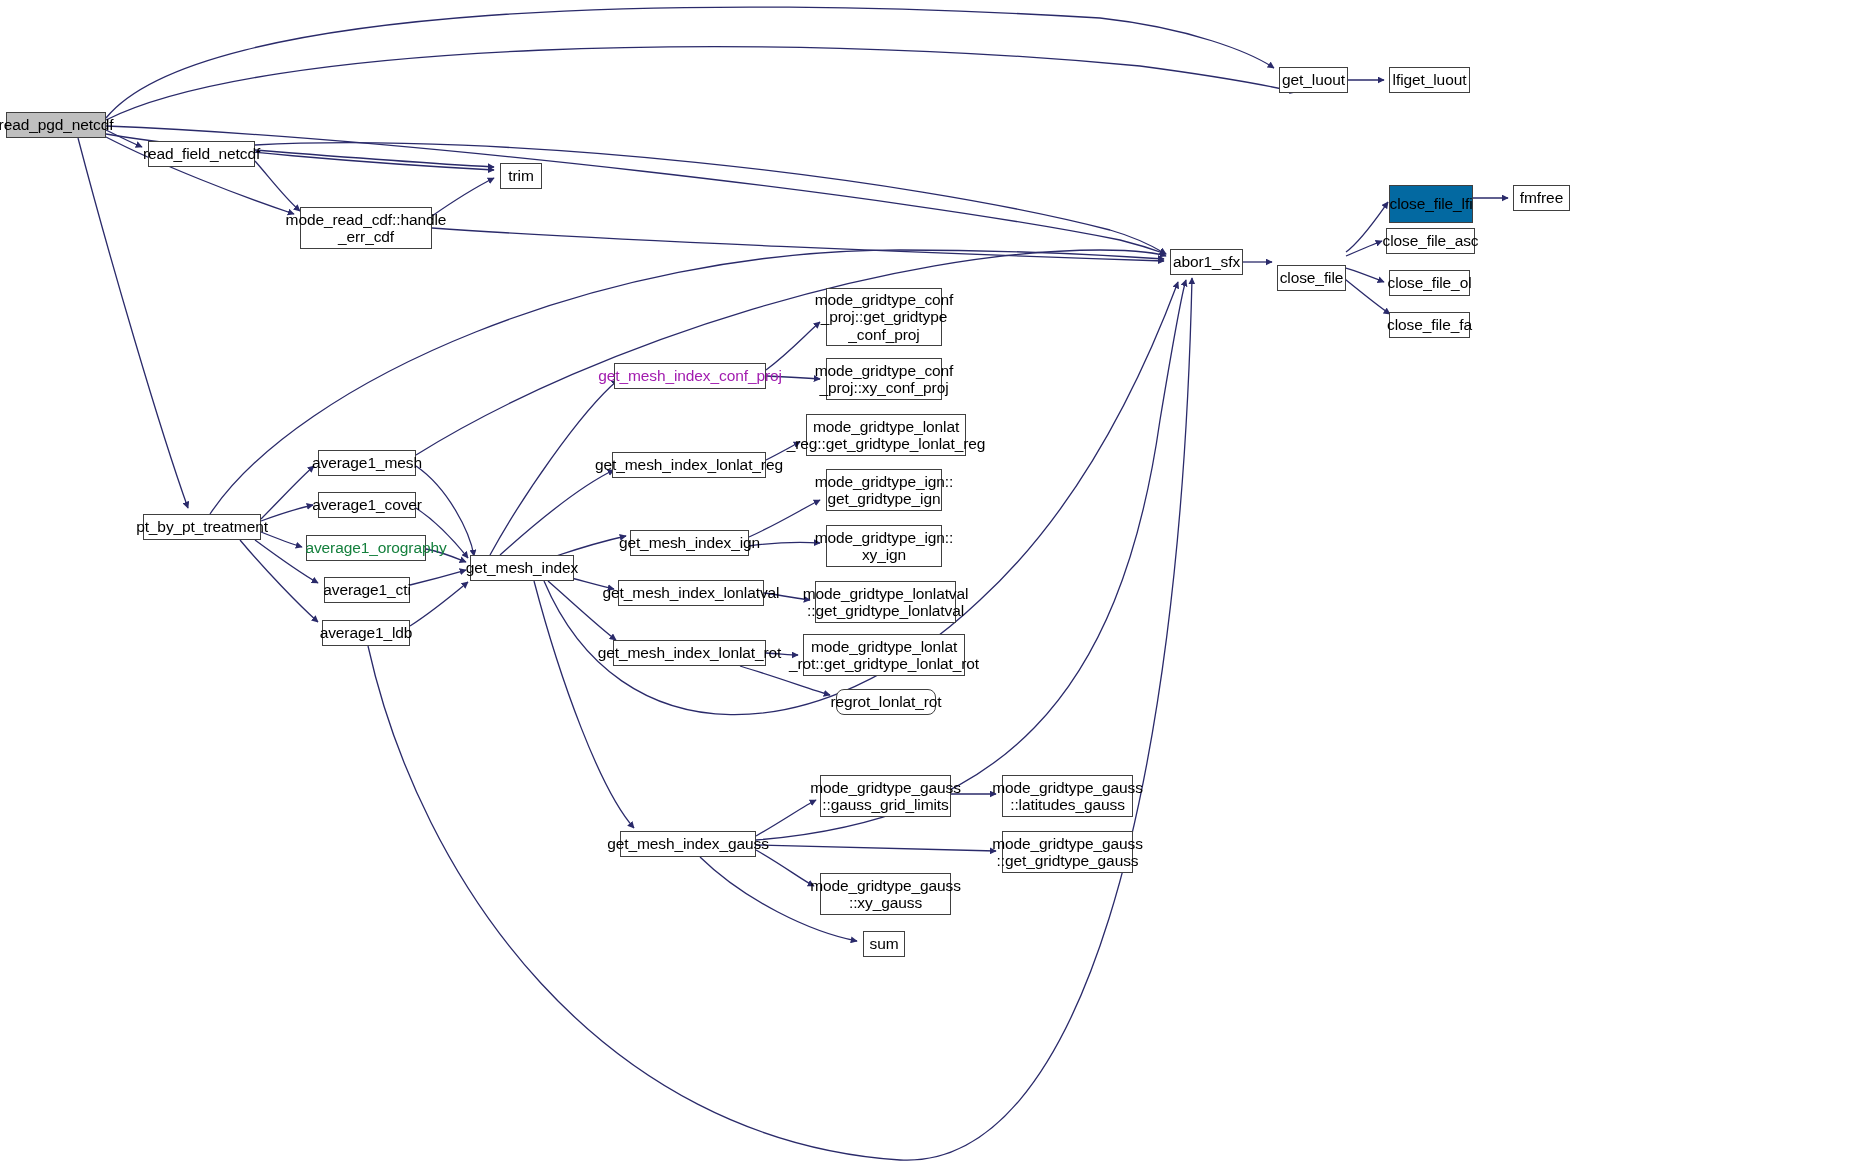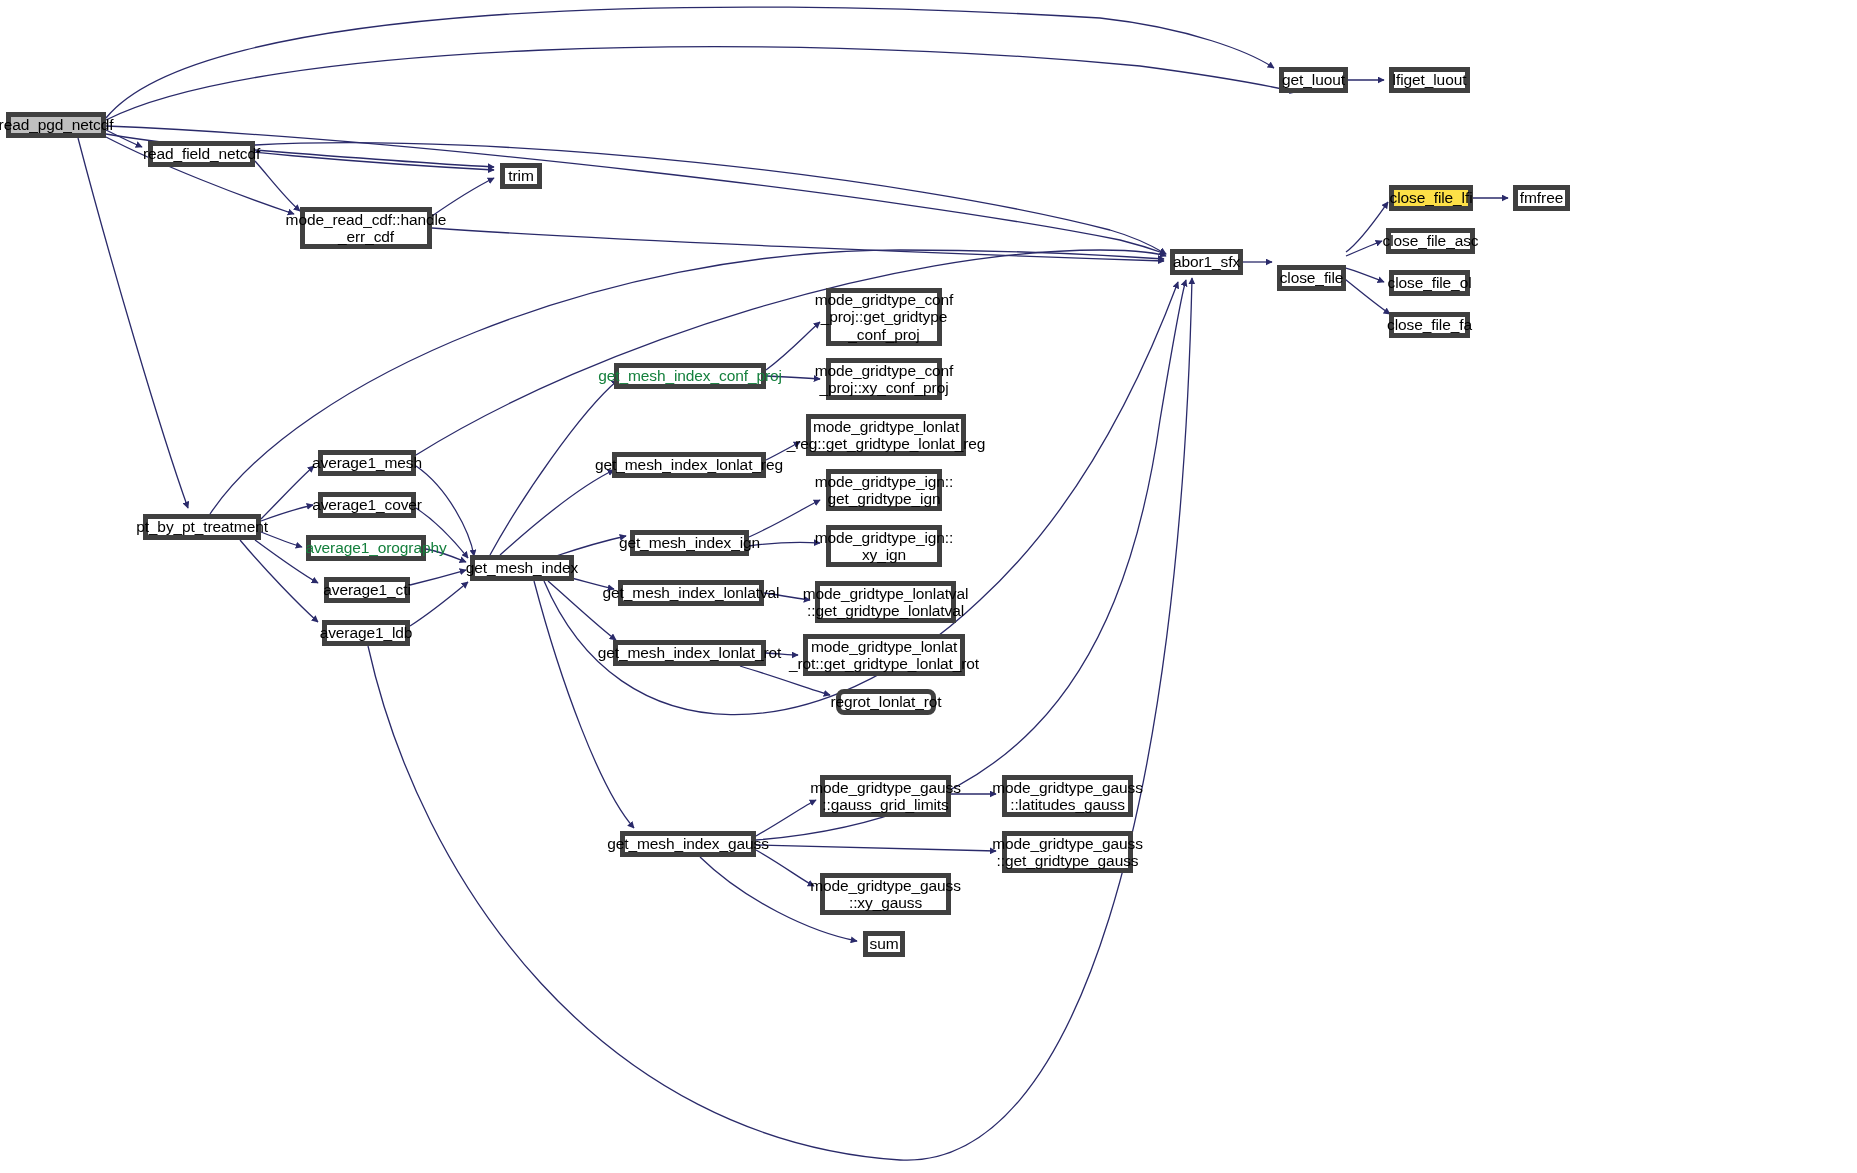--- a/index.html
+++ b/index.html
@@ -19,21 +19,21 @@
     position: absolute;
     left: 0;
     top: 0;
     width: 1857px;
     height: 1173px;
     pointer-events: none;
   }
   .node {
     position: absolute;
     box-sizing: border-box;
-    border: 5px solid #1d4ed8;
+    border: 1px solid #1d4ed8;
     background: #ffffff;
     color: #000000;
     display: flex;
     align-items: center;
     justify-content: center;
     text-align: center;
     font-size: 15.5px;
     line-height: 17.5px;
     letter-spacing: -0.1px;
     white-space: pre-line;
@@ -111,33 +111,33 @@
     </svg>
 <div class="node root" style="left: 6px; top: 112px; width: 100px; height: 26px; background: rgb(191, 191, 191); border-color: rgb(64, 64, 64); color: rgb(0, 0, 0);">read_pgd_netcdf</div>
     <div class="node" style="left: 148px; top: 141px; width: 107px; height: 26px; background: rgb(255, 255, 255); border-color: rgb(64, 64, 64); color: rgb(0, 0, 0);">read_field_netcdf</div>
     <div class="node" style="left: 480px; top: 163px; width: 42px; height: 26px; background: rgb(255, 255, 255); border-color: rgb(64, 64, 64); color: rgb(0, 0, 0); margin-left: 20px;">trim</div>
     <div class="node" style="left: 300px; top: 207px; width: 132px; height: 42px; background: rgb(255, 255, 255); border-color: rgb(64, 64, 64); color: rgb(0, 0, 0);">mode_read_cdf::handle
 _err_cdf</div>
     <div class="node" style="left: 1170px; top: 249px; width: 73px; height: 26px; background: rgb(255, 255, 255); border-color: rgb(64, 64, 64); color: rgb(0, 0, 0);">abor1_sfx</div>
     <div class="node" style="left: 1277px; top: 249px; width: 69px; height: 26px; background: rgb(255, 255, 255); border-color: rgb(64, 64, 64); color: rgb(0, 0, 0); margin-top: 16px;">close_file</div>
     <div class="node" style="left: 1279px; top: 67px; width: 69px; height: 26px; background: rgb(255, 255, 255); border-color: rgb(64, 64, 64); color: rgb(0, 0, 0);">get_luout</div>
     <div class="node" style="left: 1389px; top: 67px; width: 81px; height: 26px; background: rgb(255, 255, 255); border-color: rgb(64, 64, 64); color: rgb(0, 0, 0);">lfiget_luout</div>
-    <div class="node" style="left: 1389px; top: 185px; width: 84px; height: 26px; background: #fde047; border-color: rgb(64, 64, 64); color: rgb(0, 0, 0);">close_file_lfi</div>
+    <div class="node" style="left: 1389px; top: 185px; width: 84px; height: 38px; background: #0369a1; border-color: rgb(64, 64, 64); color: rgb(0, 0, 0);">close_file_lfi</div>
     <div class="node" style="left: 1513px; top: 185px; width: 57px; height: 26px; background: rgb(255, 255, 255); border-color: rgb(64, 64, 64); color: rgb(0, 0, 0);">fmfree</div>
     <div class="node" style="left: 1386px; top: 228px; width: 89px; height: 26px; background: rgb(255, 255, 255); border-color: rgb(64, 64, 64); color: rgb(0, 0, 0);">close_file_asc</div>
     <div class="node" style="left: 1389px; top: 270px; width: 81px; height: 26px; background: rgb(255, 255, 255); border-color: rgb(64, 64, 64); color: rgb(0, 0, 0);">close_file_ol</div>
     <div class="node" style="left: 1389px; top: 312px; width: 81px; height: 26px; background: rgb(255, 255, 255); border-color: rgb(64, 64, 64); color: rgb(0, 0, 0);">close_file_fa</div>
     <div class="node" style="left: 143px; top: 514px; width: 118px; height: 26px; background: rgb(255, 255, 255); border-color: rgb(64, 64, 64); color: rgb(0, 0, 0);">pt_by_pt_treatment</div>
     <div class="node" style="left: 318px; top: 450px; width: 98px; height: 26px; background: rgb(255, 255, 255); border-color: rgb(64, 64, 64); color: rgb(0, 0, 0);">average1_mesh</div>
     <div class="node" style="left: 318px; top: 492px; width: 98px; height: 26px; background: rgb(255, 255, 255); border-color: rgb(64, 64, 64); color: rgb(0, 0, 0);">average1_cover</div>
     <div class="node" style="left: 306px; top: 535px; width: 120px; height: 26px; background: rgb(255, 255, 255); border-color: rgb(64, 64, 64); color: #15803d; padding-left: 24px;">average1_orography</div>
     <div class="node" style="left: 324px; top: 577px; width: 86px; height: 26px; background: rgb(255, 255, 255); border-color: rgb(64, 64, 64); color: rgb(0, 0, 0); text-align: center;">average1_cti</div>
     <div class="node" style="left: 322px; top: 620px; width: 88px; height: 26px; background: rgb(255, 255, 255); border-color: rgb(64, 64, 64); color: rgb(0, 0, 0);">average1_ldb</div>
     <div class="node" style="left: 470px; top: 555px; width: 104px; height: 26px; background: rgb(255, 255, 255); border-color: rgb(64, 64, 64); color: rgb(0, 0, 0);">get_mesh_index</div>
-    <div class="node" style="left: 614px; top: 363px; width: 152px; height: 26px; background: rgb(255, 255, 255); border-color: rgb(64, 64, 64); color: #15803d;">get_mesh_index_conf_proj</div>
+    <div class="node" style="left: 614px; top: 363px; width: 152px; height: 26px; background: rgb(255, 255, 255); border-color: rgb(64, 64, 64); color: #a21caf;">get_mesh_index_conf_proj</div>
     <div class="node" style="left: 826px; top: 288px; width: 116px; height: 58px; background: rgb(255, 255, 255); border-color: rgb(64, 64, 64); color: rgb(0, 0, 0);">mode_gridtype_conf
 _proj::get_gridtype
 _conf_proj</div>
     <div class="node" style="left: 826px; top: 358px; width: 116px; height: 42px; background: rgb(255, 255, 255); border-color: rgb(64, 64, 64); color: rgb(0, 0, 0);">mode_gridtype_conf
 _proj::xy_conf_proj</div>
     <div class="node" style="left: 612px; top: 452px; width: 154px; height: 26px; background: rgb(255, 255, 255); border-color: rgb(64, 64, 64); color: rgb(0, 0, 0);">get_mesh_index_lonlat_reg</div>
     <div class="node" style="left: 806px; top: 414px; width: 160px; height: 42px; background: rgb(255, 255, 255); border-color: rgb(64, 64, 64); color: rgb(0, 0, 0);">mode_gridtype_lonlat
 _reg::get_gridtype_lonlat_reg</div>
     <div class="node" style="left: 630px; top: 530px; width: 119px; height: 26px; background: rgb(255, 255, 255); border-color: rgb(64, 64, 64); color: rgb(0, 0, 0);">get_mesh_index_ign</div>
     <div class="node" style="left: 826px; top: 469px; width: 116px; height: 42px; background: rgb(255, 255, 255); border-color: rgb(64, 64, 64); color: rgb(0, 0, 0);">mode_gridtype_ign::

